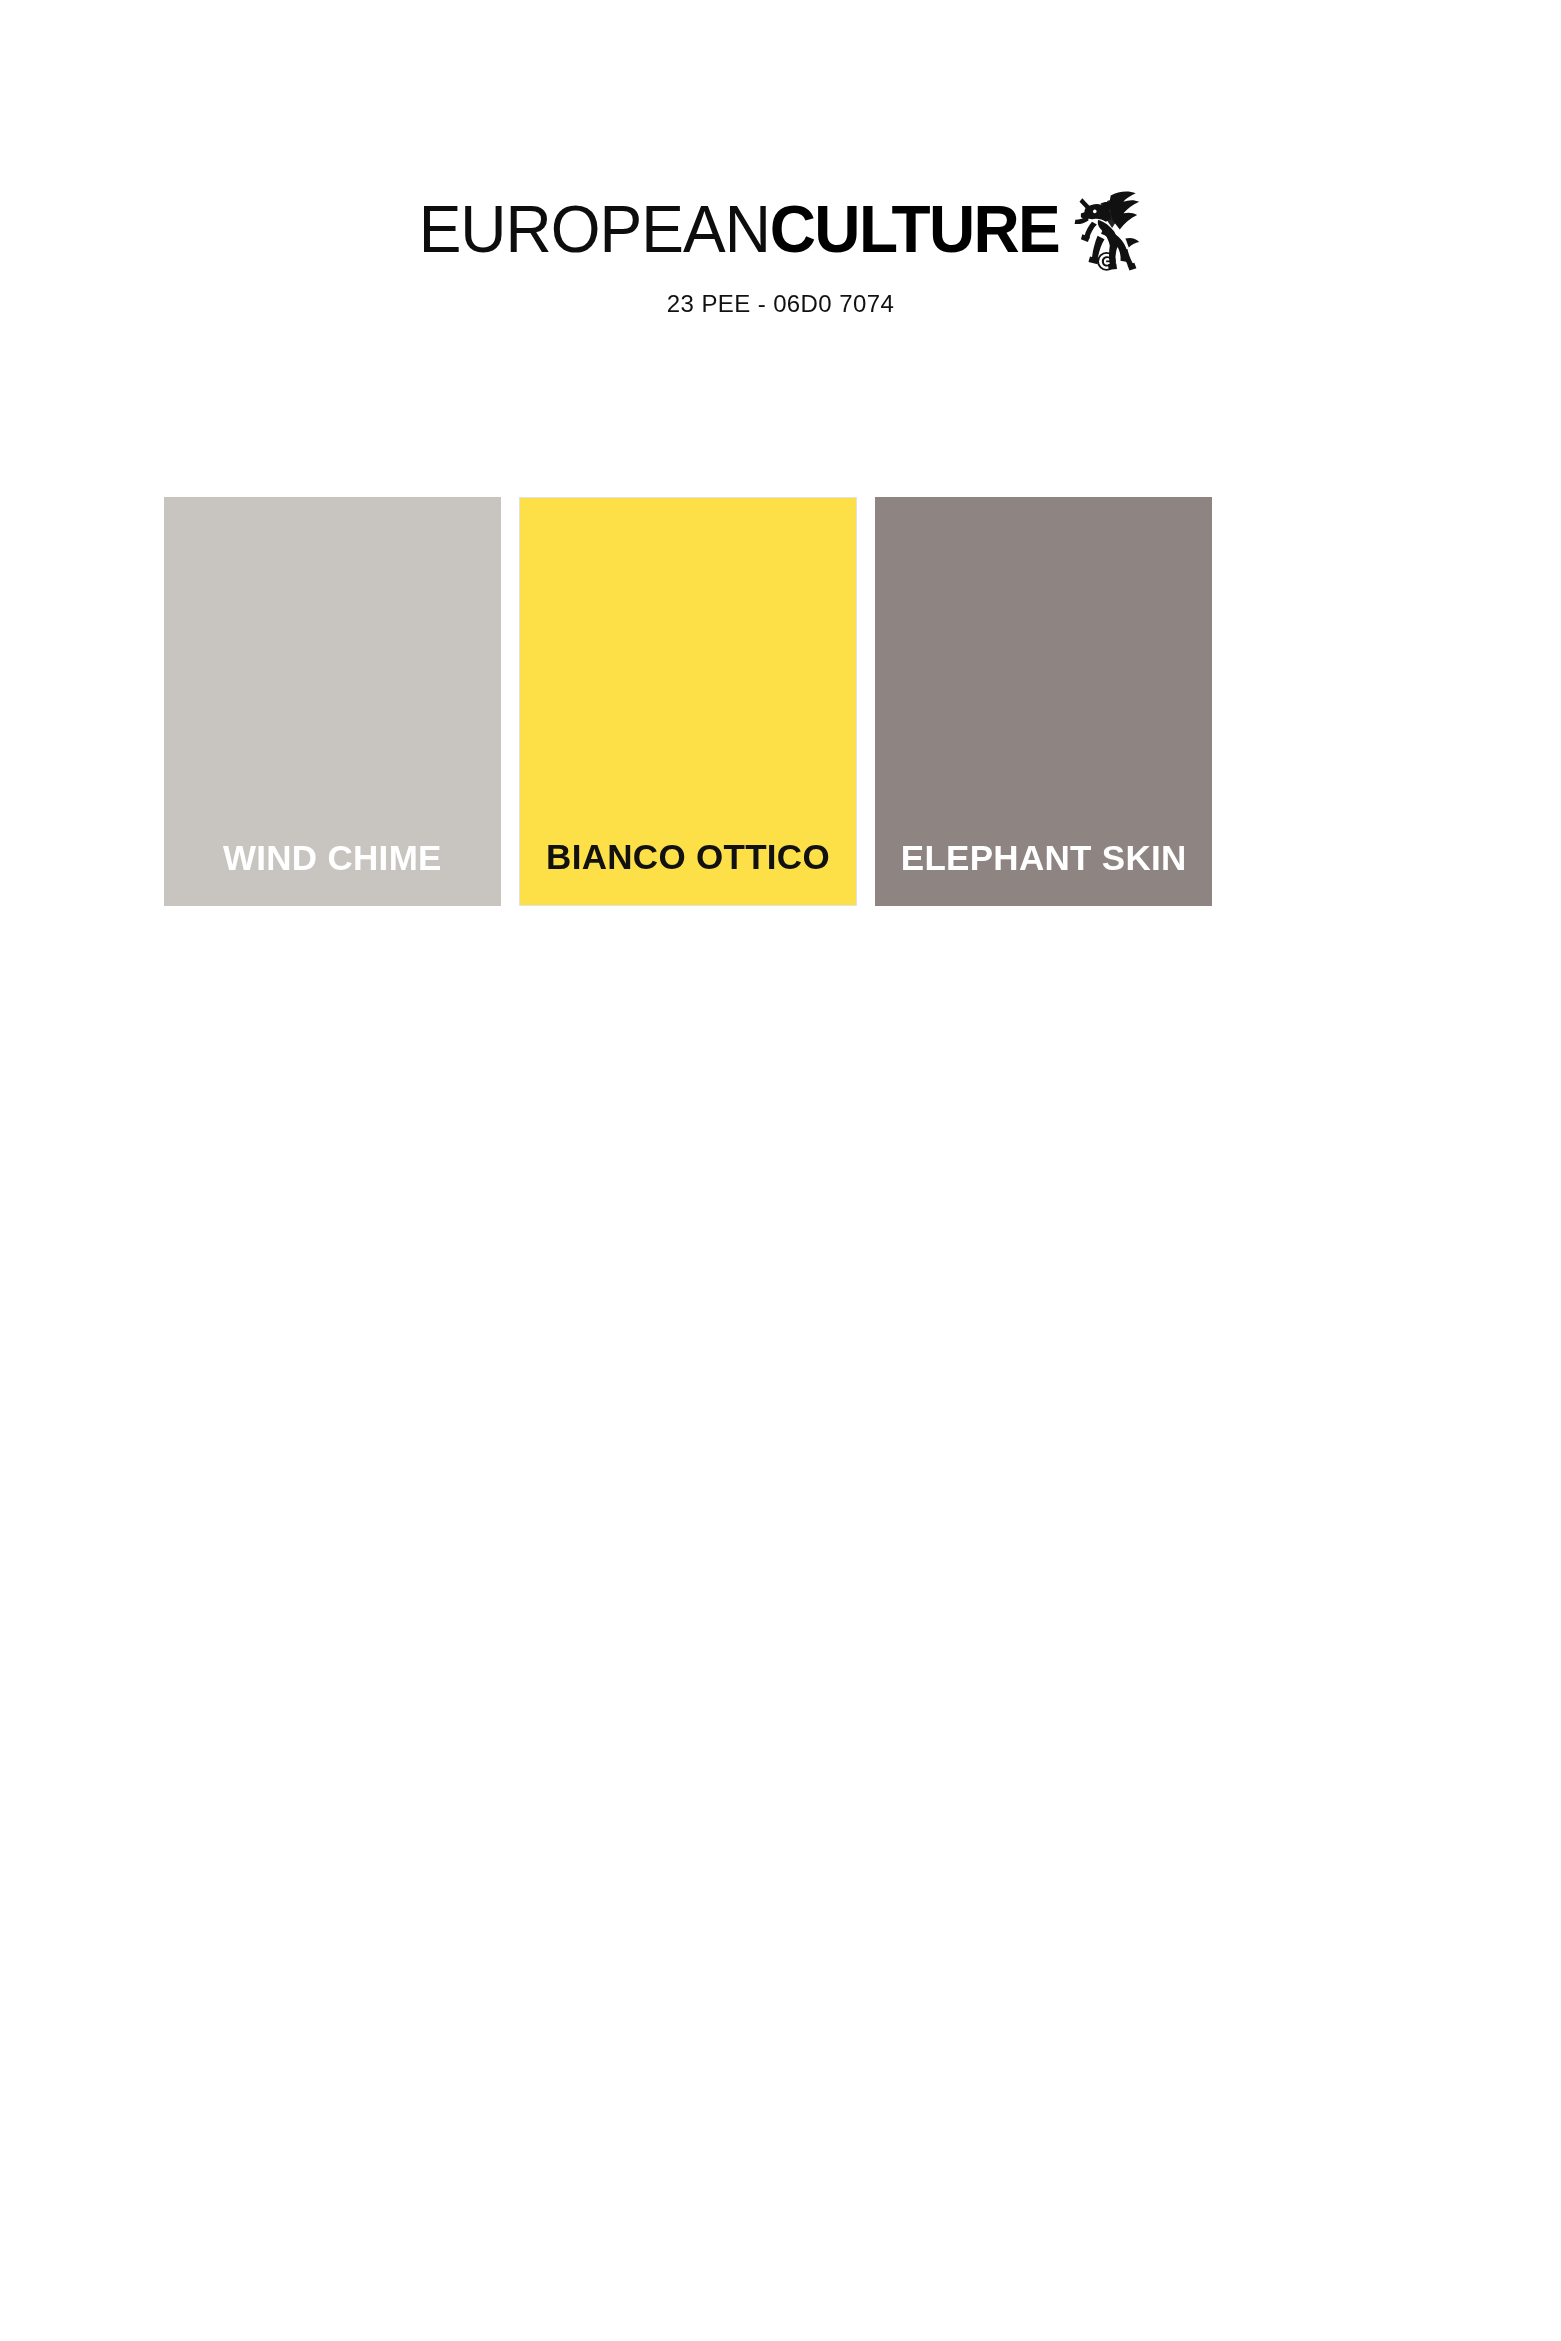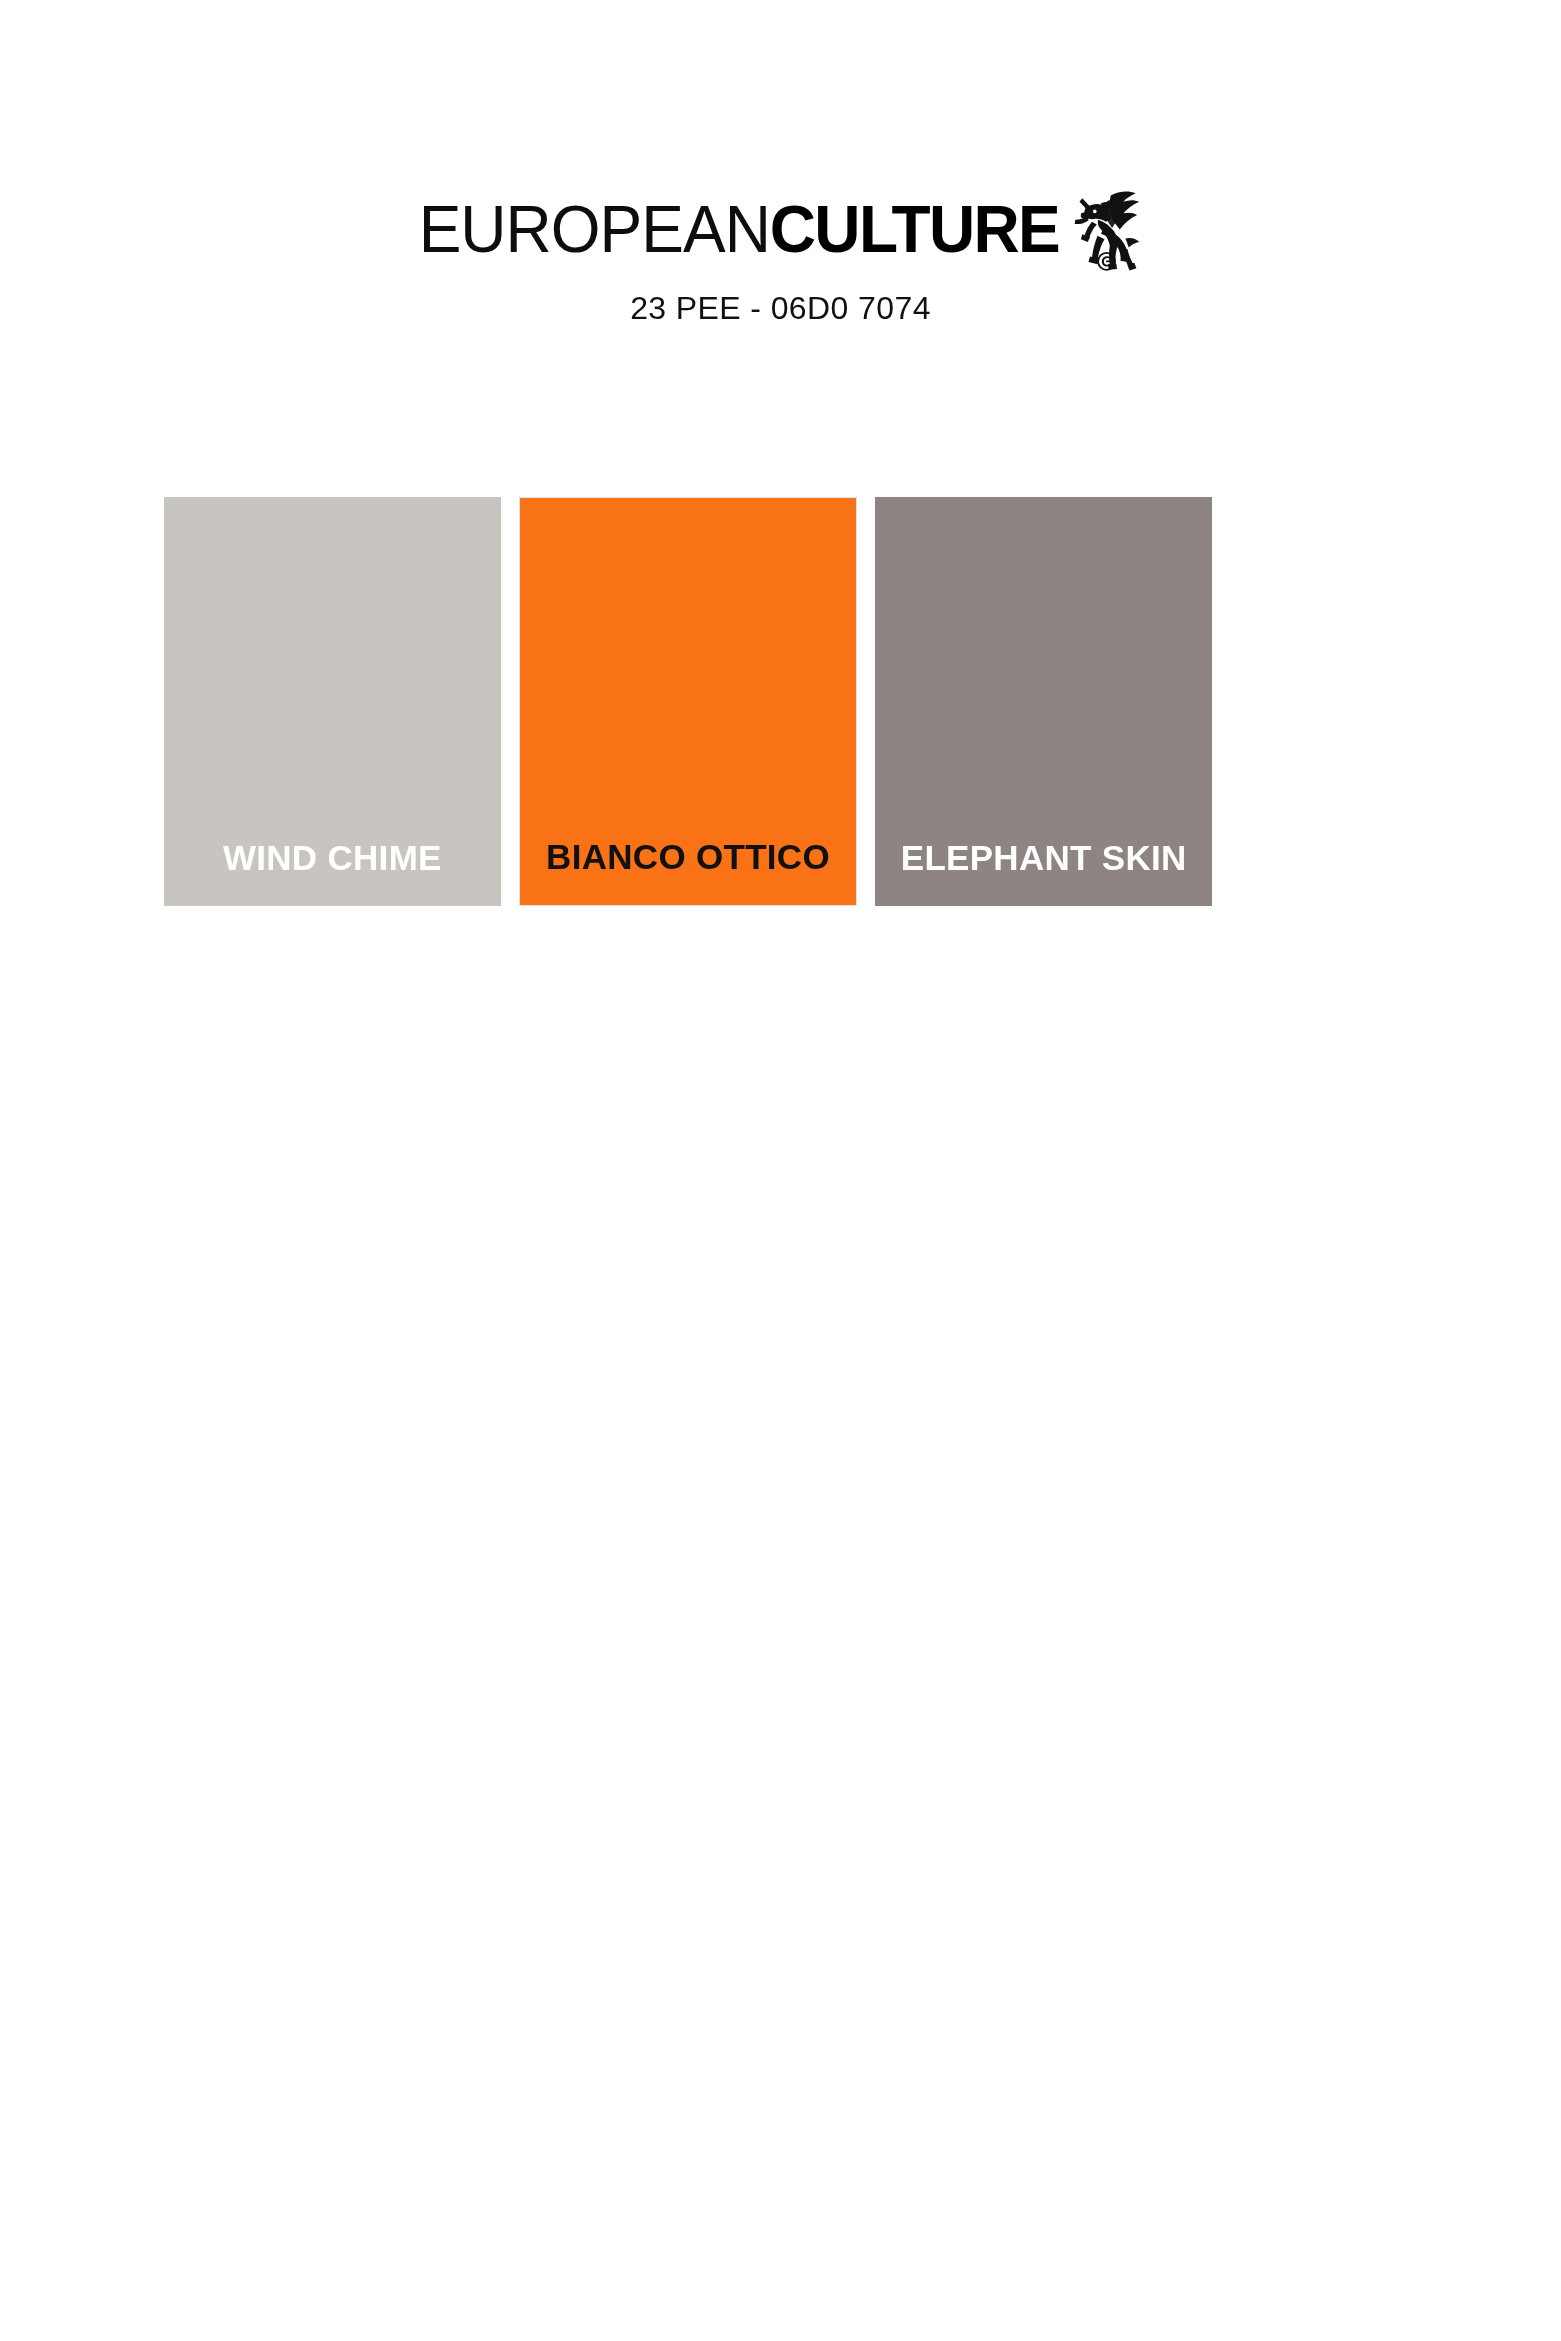--- a/index.html
+++ b/index.html
@@ -69,21 +69,21 @@
     height: 92px;
     margin-left: 8.4px;
     flex: 0 0 auto;
     position: relative;
   }
 
   .logo-emblem svg { display: block; width: 100%; height: 100%; }
 
   .subtitle {
     margin-top: 18px;
-    font-size: 32px;
+    font-size: 24px;
     font-weight: 400;
     letter-spacing: 0.4px;
     color: #111111;
     text-align: center;
   }
 
   
   .swatch-row {
     position: absolute;
     left: 164px;
@@ -177,21 +177,21 @@
   <div class="subtitle">23 PEE - 06D0 7074</div>
 
 </div>
 
 <div class="swatch-row">
 
   <div class="swatch" style="background-color: rgb(200, 197, 193);">
     <span class="swatch-label" style="color: rgb(255, 255, 255);">WIND CHIME</span>
   </div>
 
-  <div class="swatch swatch--bordered" style="background-color: #f97316; border-color: rgb(226, 226, 226); align-items: flex-end;">
+  <div class="swatch swatch--bordered" style="background-color: #fde047; border-color: rgb(226, 226, 226); align-items: flex-end;">
     <span class="swatch-label" style="color: rgb(17, 17, 17);">BIANCO OTTICO</span>
   </div>
 
   <div class="swatch" style="background-color: rgb(142, 132, 129);">
     <span class="swatch-label" style="color: rgb(255, 255, 255);">ELEPHANT SKIN</span>
   </div>
 
 </div>
 
 

